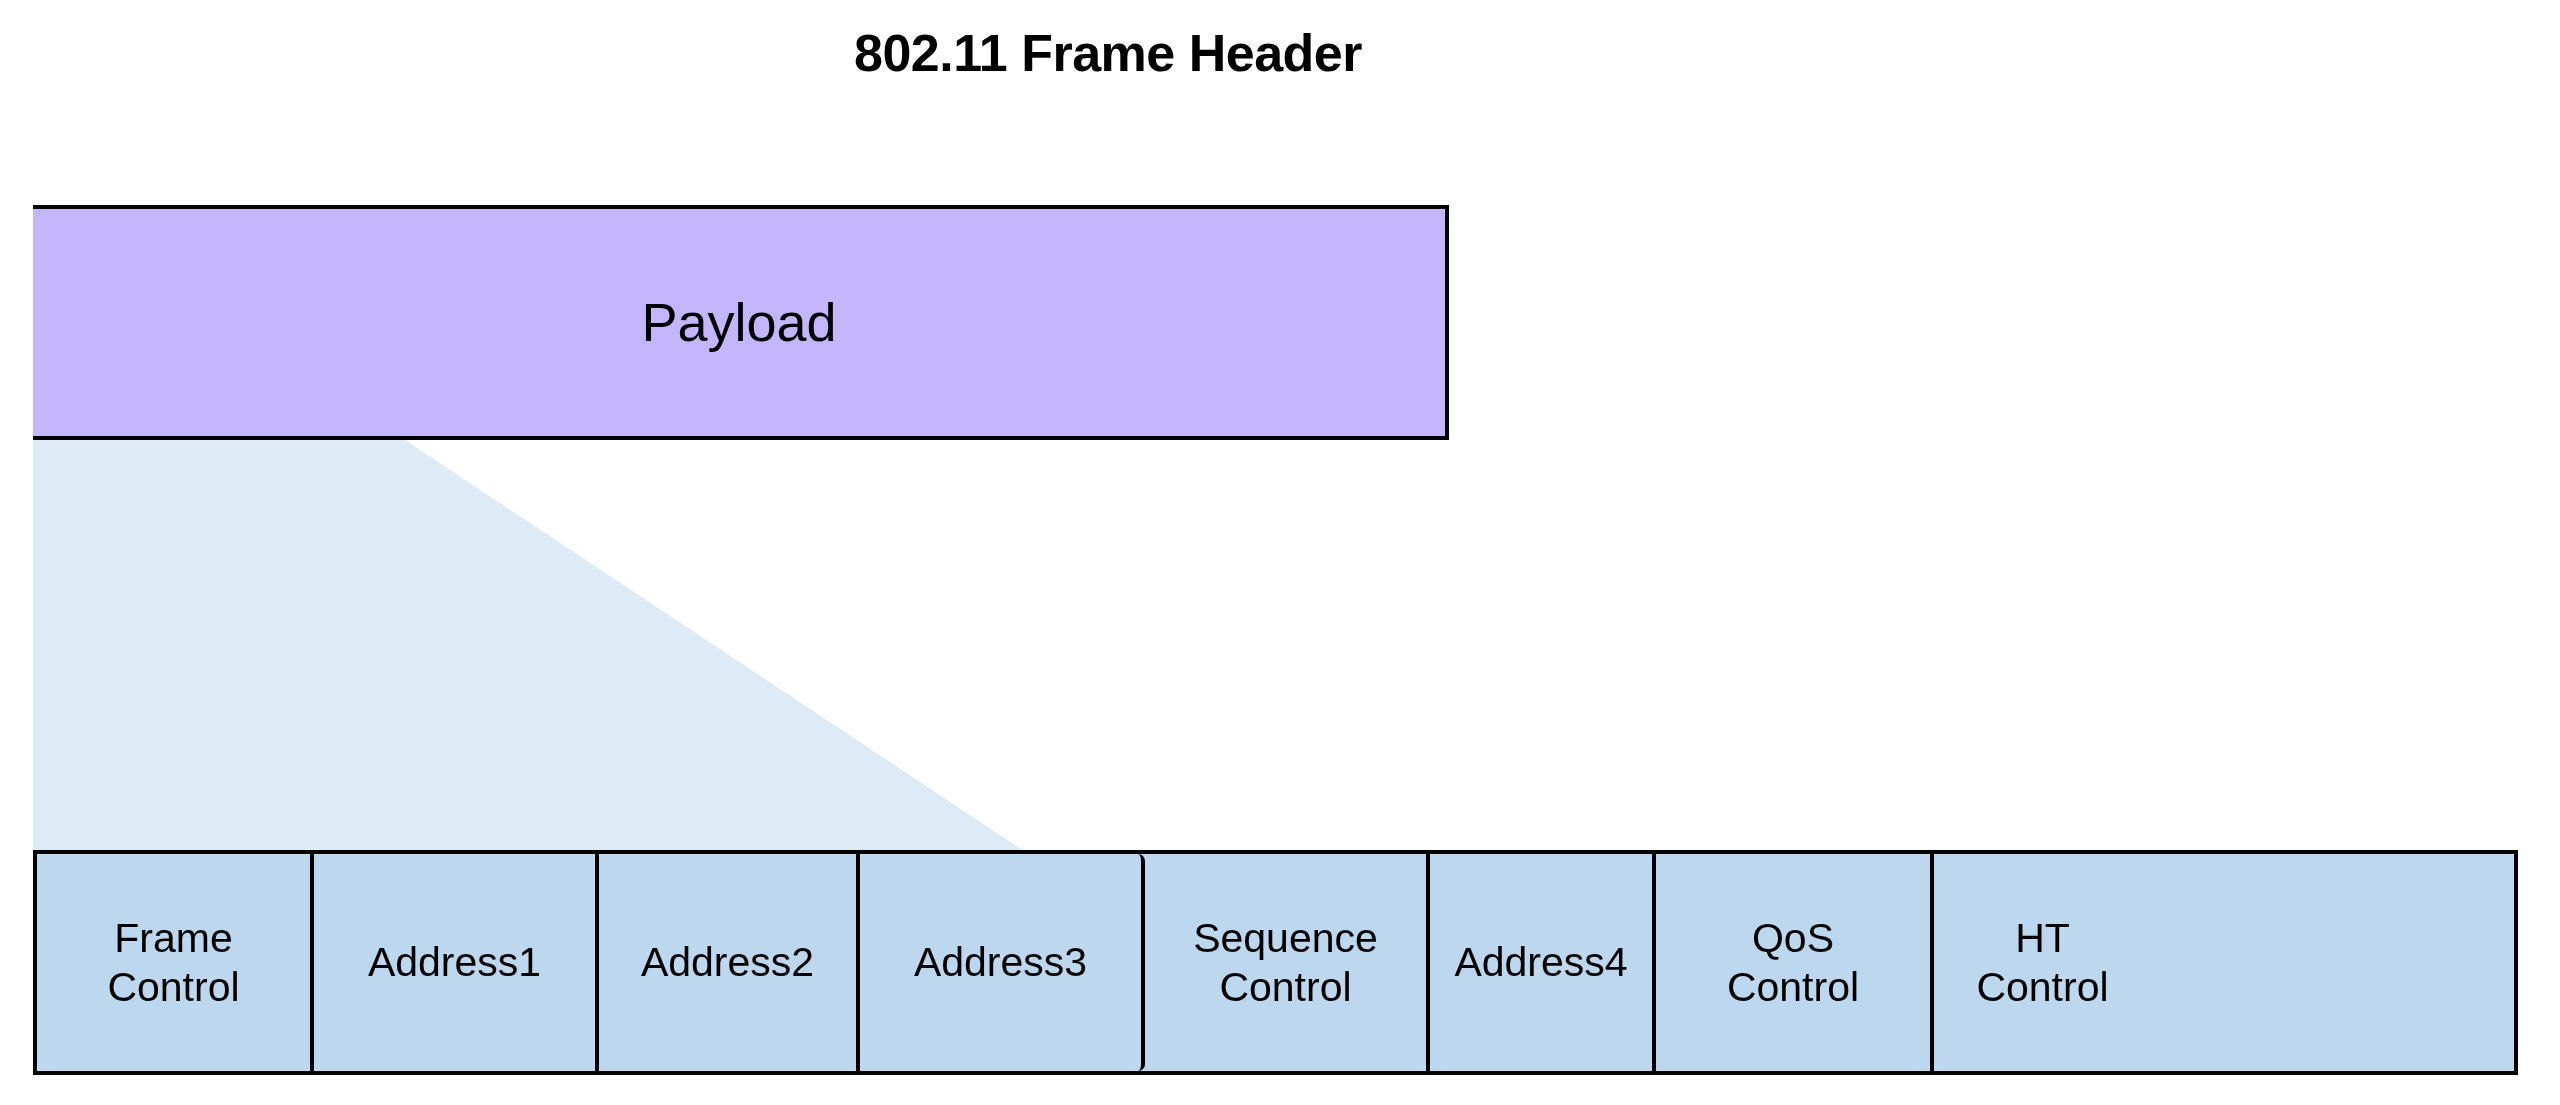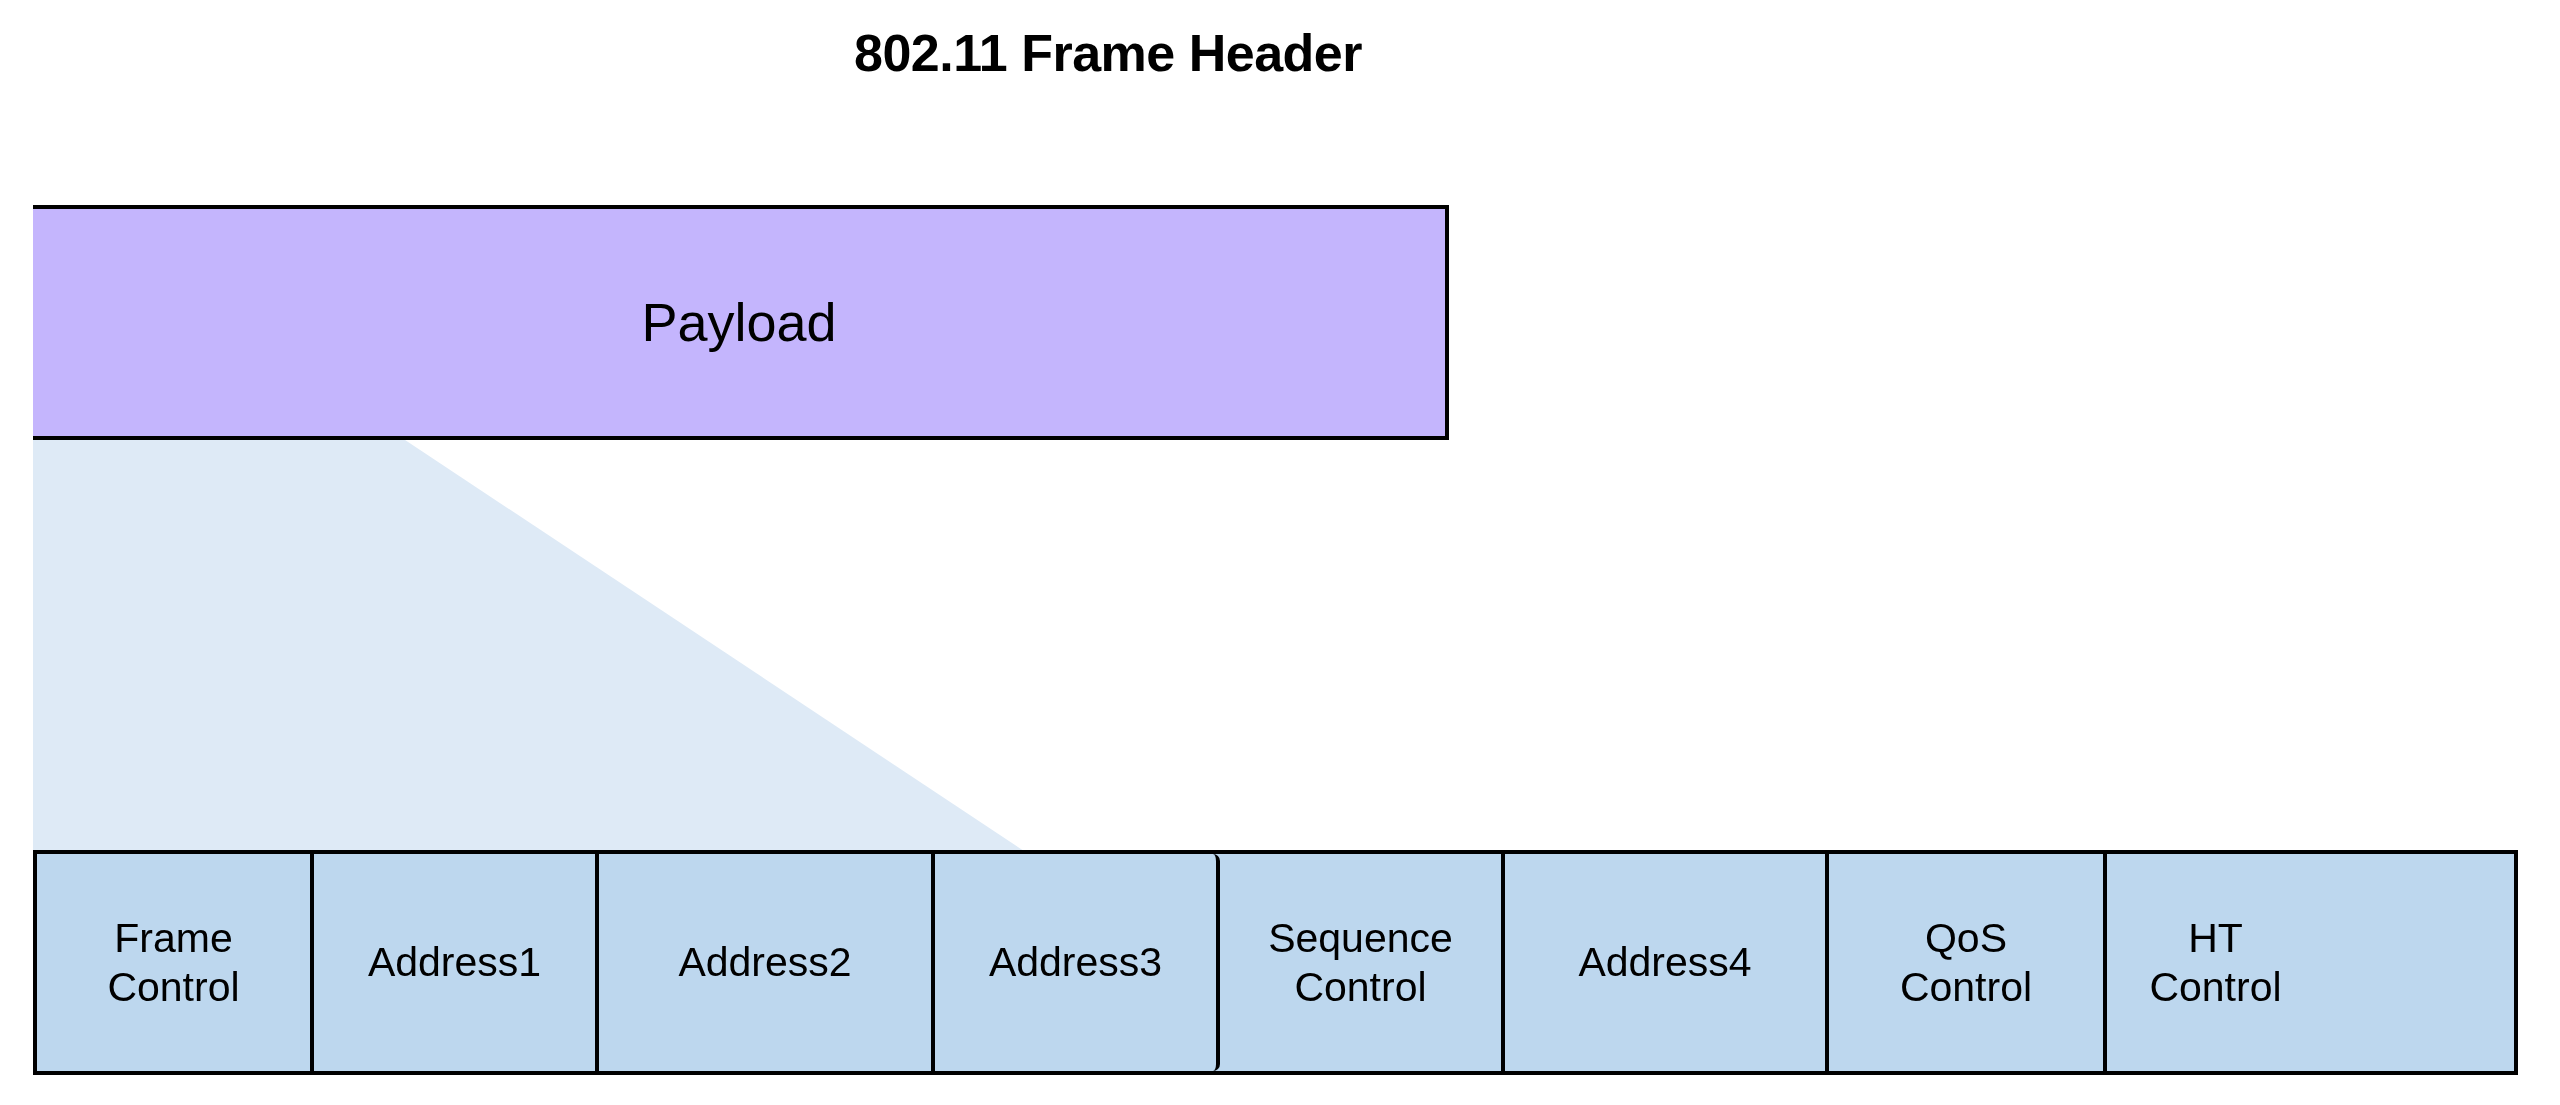--- a/index.html
+++ b/index.html
@@ -113,24 +113,24 @@
   }
   .field-label {
     display: block;
     white-space: pre-line;
   }
 
   
   .fc-0 { width: 277px; }
   .fc-1 { width: 290px; }
   .fc-2 { width: 285px; }
-  .fc-3 { width: 336px; }
+  .fc-3 { width: 261px; }
   .fc-4 { width: 285px; border-radius: 7px; }
   .fc-5 { width: 285px; }
-  .fc-6 { width: 324px; }
+  .fc-6 { width: 226px; }
   .fc-7 { width: 278px; }
   .fc-8 { width: 217px; }
 </style>
 </head>
 <body>
 
 <div id="stage">
 
   <div class="title">802.11 Frame Header</div>
 

